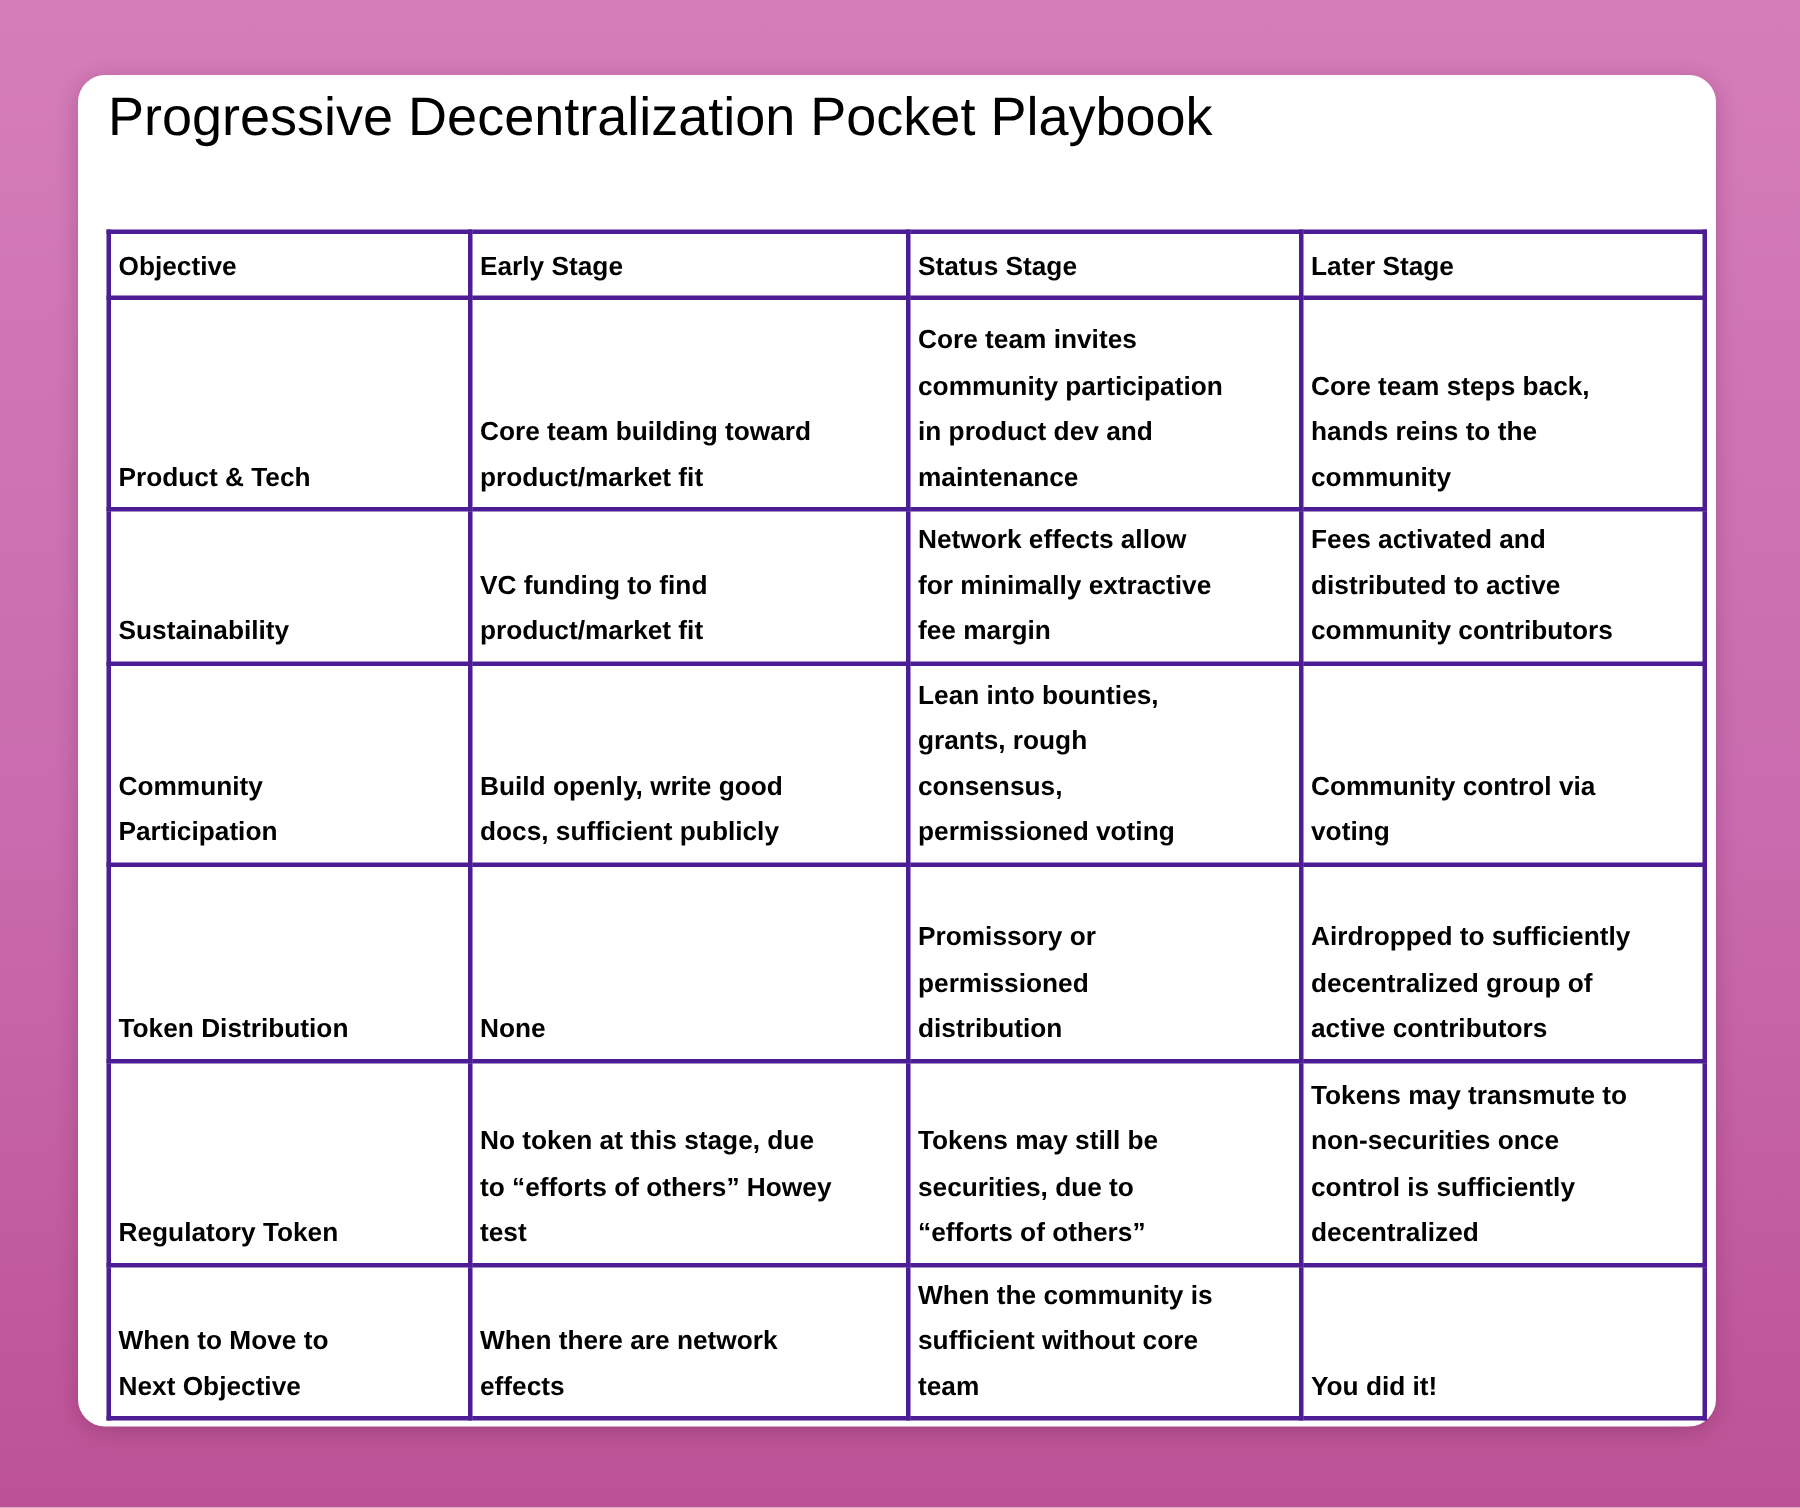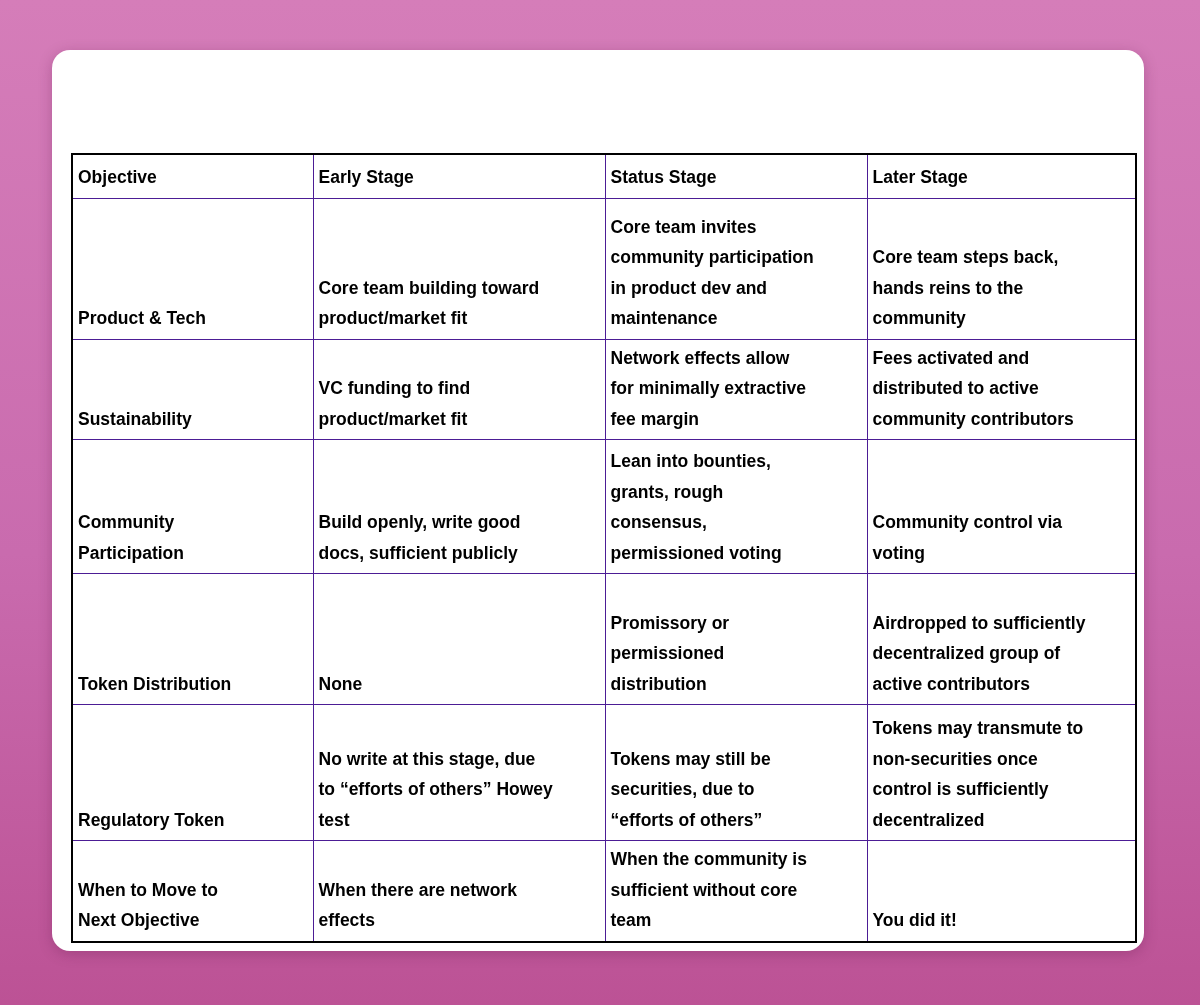--- a/index.html
+++ b/index.html
@@ -40,21 +40,21 @@
     position: absolute;
     left: 19px;
     top: 103px;
     width: 1064px;
     table-layout: fixed;
     border-collapse: collapse;
     border: 2px solid #000;
   }
   table.playbook th,
   table.playbook td {
-    border: 1px solid #4c1d95;
+    border: 3px solid #4c1d95;
     vertical-align: bottom;
     text-align: left;
     padding: 3px 5px 5px 5px;
     font-size: 17.5px;
     line-height: 30.5px;
     white-space: pre-line;
     overflow: hidden;
     margin-top: 24px;
   }
   table.playbook thead th {
@@ -72,20 +72,21 @@
   tr.hr2 { height: 100px; }
   tr.hr3 { height: 134px; }
   tr.hr4 { height: 131px; }
   tr.hr5 { height: 136px; }
   tr.hr6 { height: 98px; }
 </style>
 </head>
 <body>
 
 <div class="card">
+  <h1 class="title">Progressive Decentralization Pocket Playbook</h1>
 
   <table class="playbook">
     <colgroup>
       <col style="width:241px">
       <col style="width:292px">
       <col style="width:262px">
       <col style="width:269px">
     </colgroup>
     <thead>
       <tr class="hr0">
@@ -136,21 +137,21 @@
         <td>None</td>
         <td>Promissory or
 permissioned
 distribution</td>
         <td>Airdropped to sufficiently
 decentralized group of
 active contributors</td>
       </tr>
       <tr class="hr5">
         <th>Regulatory Token</th>
-        <td>No write at this stage, due
+        <td>No token at this stage, due
 to “efforts of others” Howey
 test</td>
         <td>Tokens may still be
 securities, due to
 “efforts of others”</td>
         <td>Tokens may transmute to
 non-securities once
 control is sufficiently
 decentralized</td>
       </tr>

